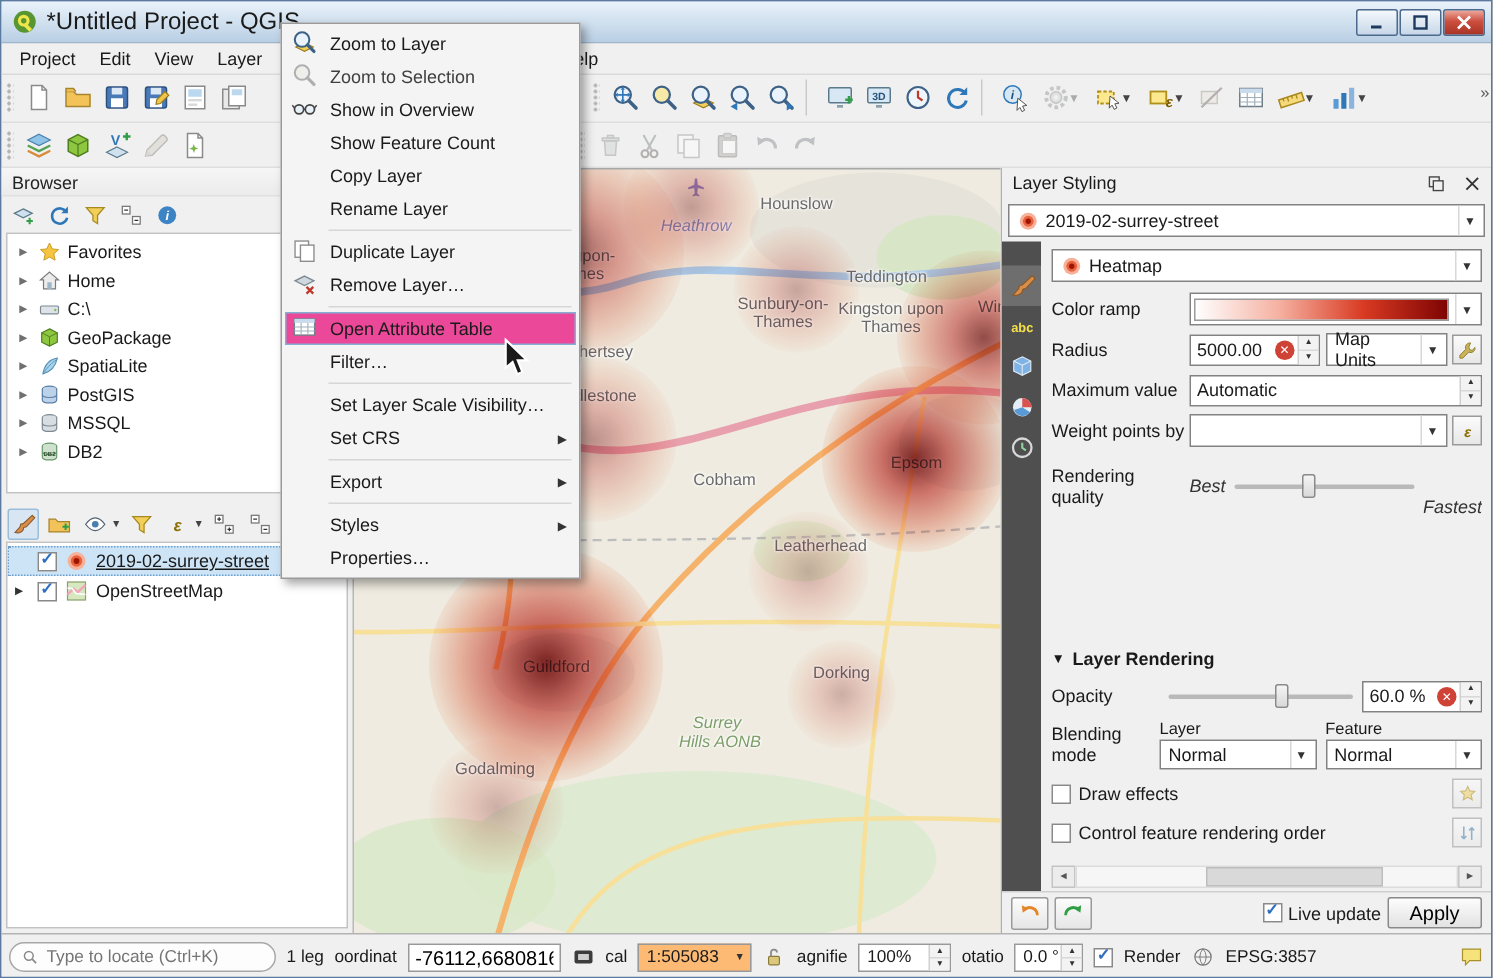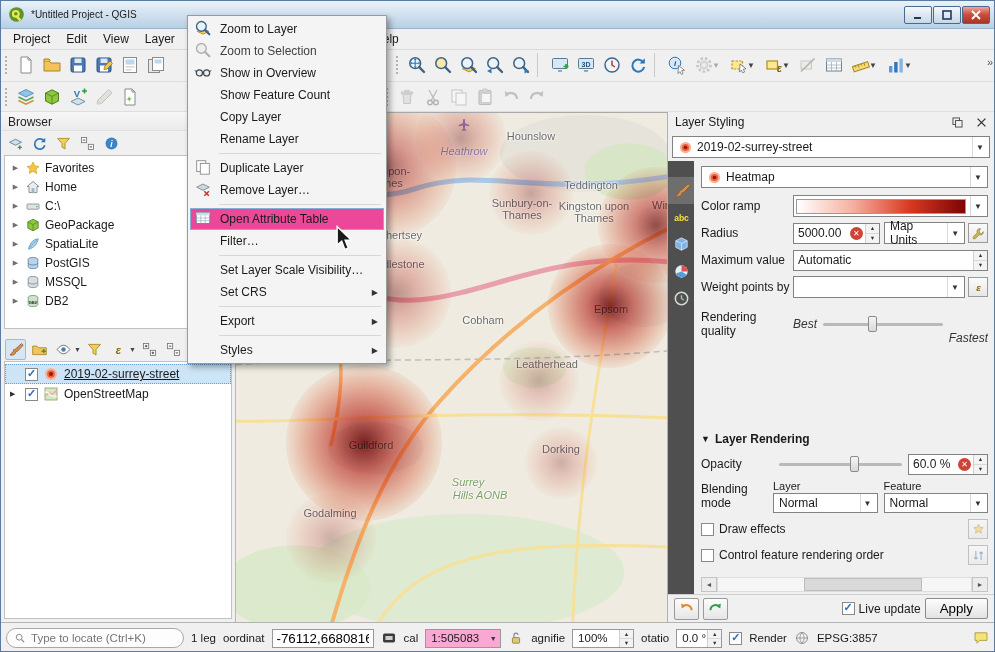--- a/index.html
+++ b/index.html
@@ -3,21 +3,21 @@
 <meta charset="utf-8">
 <style>
   * { box-sizing: border-box; margin: 0; padding: 0; }
   html,body { background:#888; }
   body { font-family:"Liberation Sans", sans-serif; font-size:12px; color:#1a1a1a; }
   .window { position:relative; width:995px; height:652px; background:#f0f0f0; border:1px solid #5a7aa0; overflow:hidden; }
 
   
   .titlebar { height:28px; display:flex; align-items:center; gap:6px; padding:0 4px 0 7px;
     background:linear-gradient(#e9f2fa,#cfdfee 55%,#b9cfe4); border-bottom:1px solid #9db4ca; }
-  .titlebar .title { font-size:10px; }
+  .titlebar .title { font-size:16px; }
   .win-btns { margin-left:auto; display:flex; gap:1px; }
   .wbtn { width:28px; height:18px; border:1px solid #4d6a8c; border-radius:2px; display:flex; align-items:center; justify-content:center;
     background:linear-gradient(#f4f8fc,#c7d7e8); }
   .wbtn.close { background:linear-gradient(#eda79b,#cc4f3f 45%,#a83426); }
   .app-icon { width:17px; height:17px; }
 
   
   .menubar { height:21px; display:flex; align-items:center; padding-left:4px; background:#f0f0f0; border-bottom:1px solid #dadada; }
   .menu-item { padding:2px 8px; cursor:default; }
 
@@ -116,21 +116,21 @@
   .sq-btn { width:25px; height:22px; border:1px solid #9a9a9a; background:linear-gradient(#fcfcfc,#e6e6e6); display:flex; align-items:center; justify-content:center; border-radius:2px; }
   .sq-btn .ic { width:17px; height:17px; display:block; }
   .btn { border:1px solid #8a8a8a; background:linear-gradient(#fdfdfd,#e2e2e2); padding:2px 14px; border-radius:2px; }
 
   
   .statusbar { height:31px; display:flex; align-items:center; gap:7px; padding:0 5px; border-top:1px solid #b3b3b3; background:#f0f0f0; font-size:11.5px; }
   .locator { display:flex; align-items:center; gap:4px; width:178px; height:20px; border:1px solid #a8a8a8; border-radius:10px; background:#fdfdfd; padding:0 7px; flex:none; }
   .locator .ic { width:13px; height:13px; flex:none; }
   .locator input { border:0; outline:0; background:transparent; width:100%; font-size:11.5px; font-family:inherit; color:#333; }
   .sb-input { height:19px; border:1px solid #999; background:#fff; padding:0 4px; width:102px; display:flex; align-items:center; }
-  .sb-combo { height:19px; border:1px solid #999; background:#f9a8d4; display:flex; align-items:center; padding-left:5px; }
+  .sb-combo { height:19px; border:1px solid #999; background:#fdba74; display:flex; align-items:center; padding-left:5px; }
   .sb-combo .c { width:14px; font-size:7px; text-align:center; color:#333; }
   .sb-spin { height:19px; border:1px solid #999; background:#fff; display:flex; align-items:center; padding-left:5px; }
   .sb-ic { width:16px; height:16px; flex:none; }
   .sb-lbl { white-space:nowrap; overflow:hidden; }
 
   
   .ctxmenu { position:absolute; left:186px; top:14px; width:200px; background:#f4f4f4; border:1px solid #9a9a9a;
     box-shadow:3px 3px 6px rgba(0,0,0,.35); padding:2px; z-index:50; }
   .cm-item { height:22px; display:flex; align-items:center; padding:0 6px 0 4px; }
   .cm-ic { width:20px; height:20px; margin-right:6px; flex:none; }
@@ -662,21 +662,21 @@
           <span class="map-label town" style="left: 358px; top: 93px;">Kingston upon</span>
           <span class="map-label town" style="left: 358px; top: 105px;">Thames</span>
           <span class="map-label town" style="left: 427px; top: 92px;">Wim</span>
           <span class="map-label town" style="left: 164px; top: 122px;">Chertsey</span>
           <span class="map-label town" style="left: 161px; top: 151px;">Addlestone</span>
           <span class="map-label town" style="left: 247px; top: 207px;">Cobham</span>
           <span class="map-label town" style="left: 375px; top: 196px;">Epsom</span>
           <span class="map-label town" style="left: 311px; top: 251px;">Leatherhead</span>
           <span class="map-label town" style="left: 135px; top: 332px;">Guildford</span>
           <span class="map-label town" style="left: 325px; top: 336px;">Dorking</span>
-          <span class="map-label area" style="left: 232px; top: 369px;">Surrey</span>
+          <span class="map-label area" style="left: 242px; top: 369px;">Surrey</span>
           <span class="map-label area" style="left: 244px; top: 382px;">Hills AONB</span>
           <span class="map-label town" style="left: 94px; top: 400px;">Godalming</span>
         </div>
       <div id="heat-layer">
           <div class="blob" style="left: -10px; top: -15px; width: 130px; height: 130px; background: radial-gradient(circle, rgba(110, 0, 0, 0.51) 0%, rgba(190, 25, 15, 0.36) 26%, rgba(228, 90, 55, 0.23) 52%, rgba(243, 155, 120, 0.11) 68%, rgba(248, 200, 175, 0) 78%);"></div>
           <div class="blob" style="left: 80px; top: -15px; width: 140px; height: 140px; background: radial-gradient(circle, rgba(110, 0, 0, 0.55) 0%, rgba(190, 25, 15, 0.39) 26%, rgba(228, 90, 55, 0.25) 52%, rgba(243, 155, 120, 0.12) 68%, rgba(248, 200, 175, 0) 78%);"></div>
           <div class="blob" style="left: 180px; top: -20px; width: 90px; height: 90px; background: radial-gradient(circle, rgba(110, 0, 0, 0.34) 0%, rgba(190, 25, 15, 0.24) 26%, rgba(228, 90, 55, 0.15) 52%, rgba(243, 155, 120, 0.07) 68%, rgba(248, 200, 175, 0) 78%);"></div>
           <div class="blob" style="left: 253px; top: 38px; width: 84px; height: 84px; background: radial-gradient(circle, rgba(110, 0, 0, 0.3) 0%, rgba(190, 25, 15, 0.21) 26%, rgba(228, 90, 55, 0.13) 52%, rgba(243, 155, 120, 0.06) 68%, rgba(248, 200, 175, 0) 78%);"></div>
           <div class="blob" style="left: 362px; top: 54px; width: 116px; height: 116px; background: radial-gradient(circle, rgba(110, 0, 0, 0.68) 0%, rgba(190, 25, 15, 0.48) 26%, rgba(228, 90, 55, 0.3) 52%, rgba(243, 155, 120, 0.14) 68%, rgba(248, 200, 175, 0) 78%);"></div>
           <div class="blob" style="left: 105px; top: 125px; width: 110px; height: 110px; background: radial-gradient(circle, rgba(110, 0, 0, 0.38) 0%, rgba(190, 25, 15, 0.27) 26%, rgba(228, 90, 55, 0.17) 52%, rgba(243, 155, 120, 0.08) 68%, rgba(248, 200, 175, 0) 78%);"></div>
@@ -1031,20 +1031,24 @@
         <span class="cm-ic"></span>
         <span>Export</span>
         <span class="cm-sub">▶</span>
       </div>
       <div class="cm-sep"></div>
       <div class="cm-item">
         <span class="cm-ic"></span>
         <span>Styles</span>
         <span class="cm-sub">▶</span>
       </div>
+      <div class="cm-item">
+        <span class="cm-ic"></span>
+        <span>Properties…</span>
+      </div>
     </div>
 
   <span class="cursor">
     <svg viewBox="0 0 14 18" width="20" height="26">
         <path d="M1.5 1v13l3.2-2.7 2.2 5.7 2.4-1-2.2-5.4h4.4z" fill="#1a1a1a" stroke="#fff" stroke-width="1"></path>
       </svg>
   </span>
 </div>
 
 </body></html>

